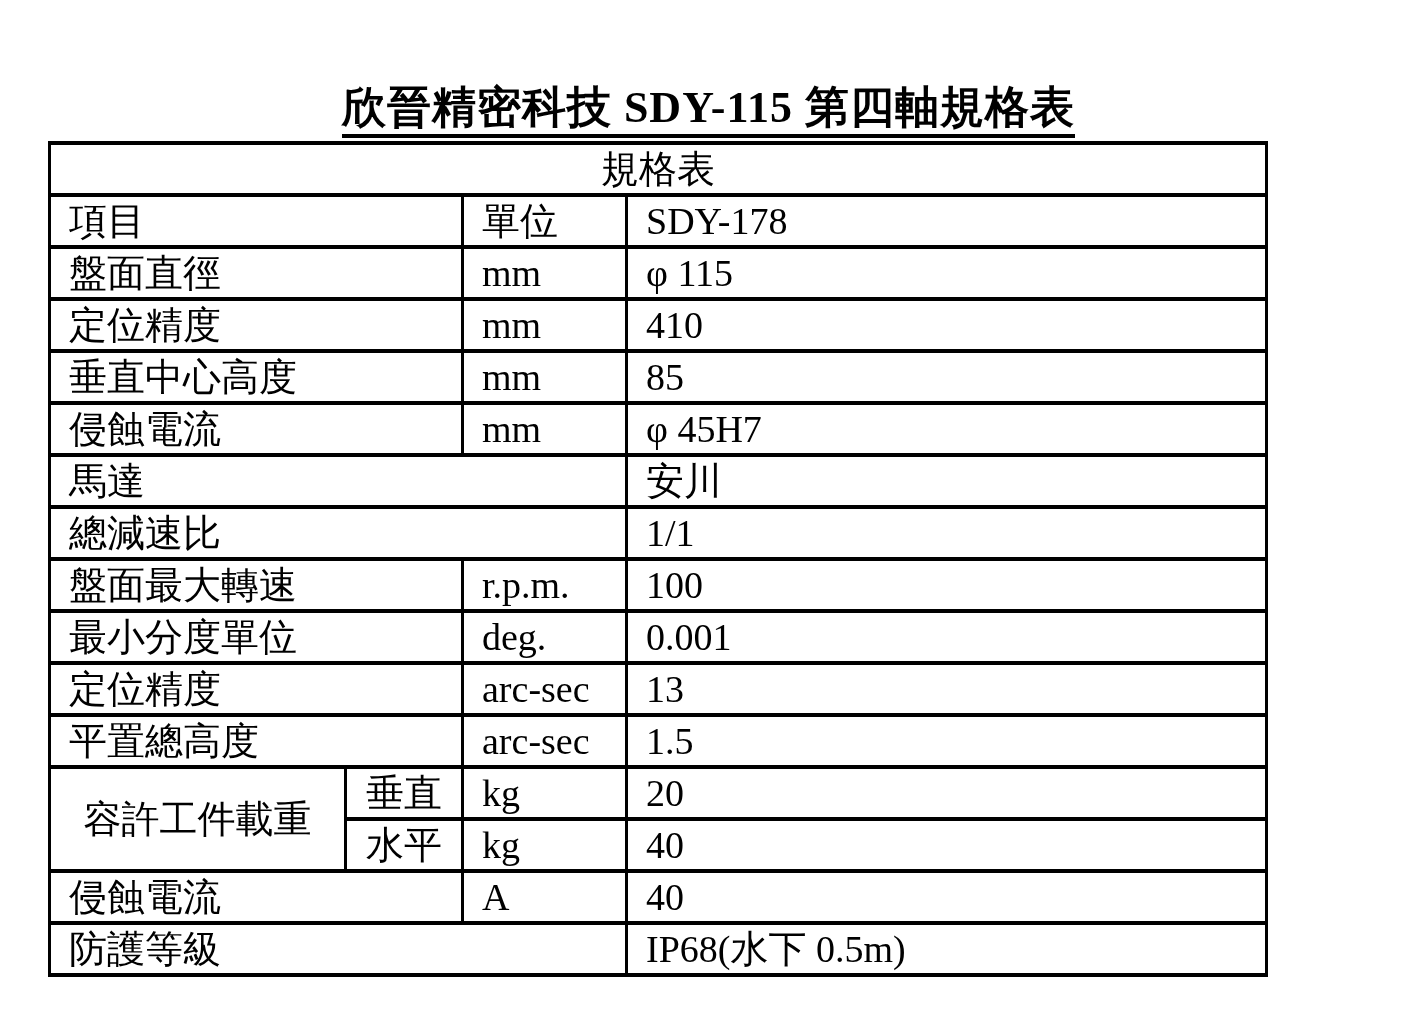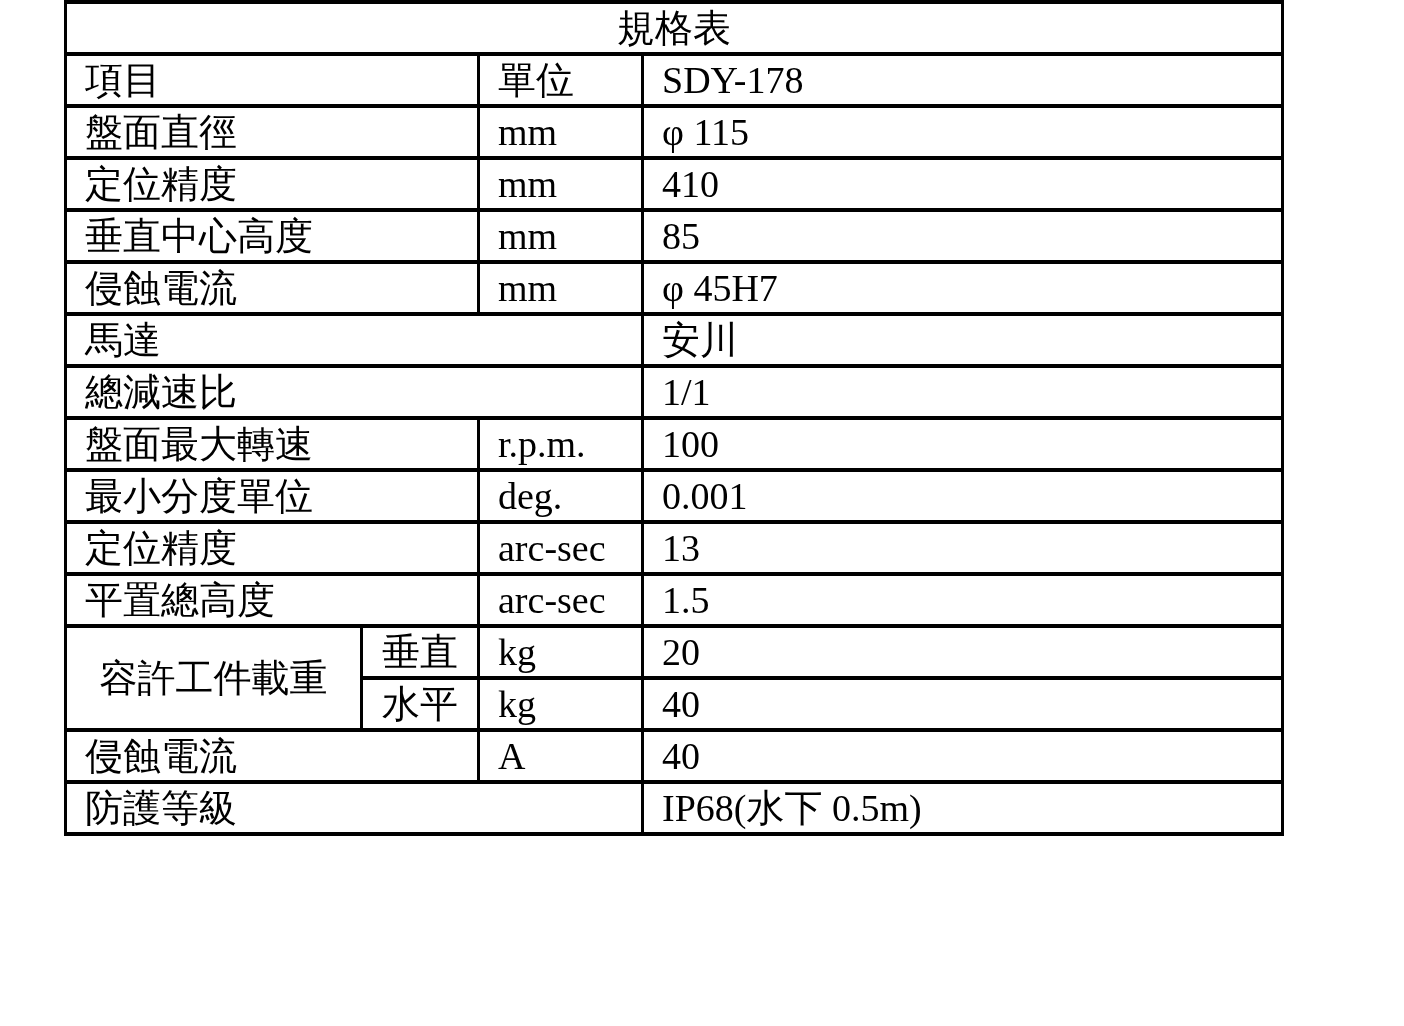--- a/index.html
+++ b/index.html
@@ -28,21 +28,21 @@
     line-height: 1.1;
   }
   .doc-title .underlined {
     display: inline-block;
     border-bottom: 4px solid #000000;
     padding-bottom: 2px;
   }
   table.spec-table {
     border-collapse: collapse;
     table-layout: fixed;
-    margin-left: 64px;
+    margin-left: 48px;
     width: 1217px;
   }
   table.spec-table td {
     border-left: 3px solid #000000;
     border-right: 3px solid #000000;
     border-top: 4px solid #000000;
     border-bottom: 4px solid #000000;
     box-sizing: border-box;
     height: 52px;
     font-size: 38px;
@@ -55,20 +55,23 @@
   table.spec-table td.center {
     text-align: center;
     padding-left: 4px;
   }
 </style>
 </head>
 <body>
 
 <div class="page">
 
+  <div class="doc-title">
+    <span class="underlined">欣晉精密科技 SDY-115  第四軸規格表</span>
+  </div>
 
   <table class="spec-table">
     <colgroup>
       <col style="width:296px">
       <col style="width:117px">
       <col style="width:164px">
       <col style="width:640px">
     </colgroup>
 
     <tbody>

